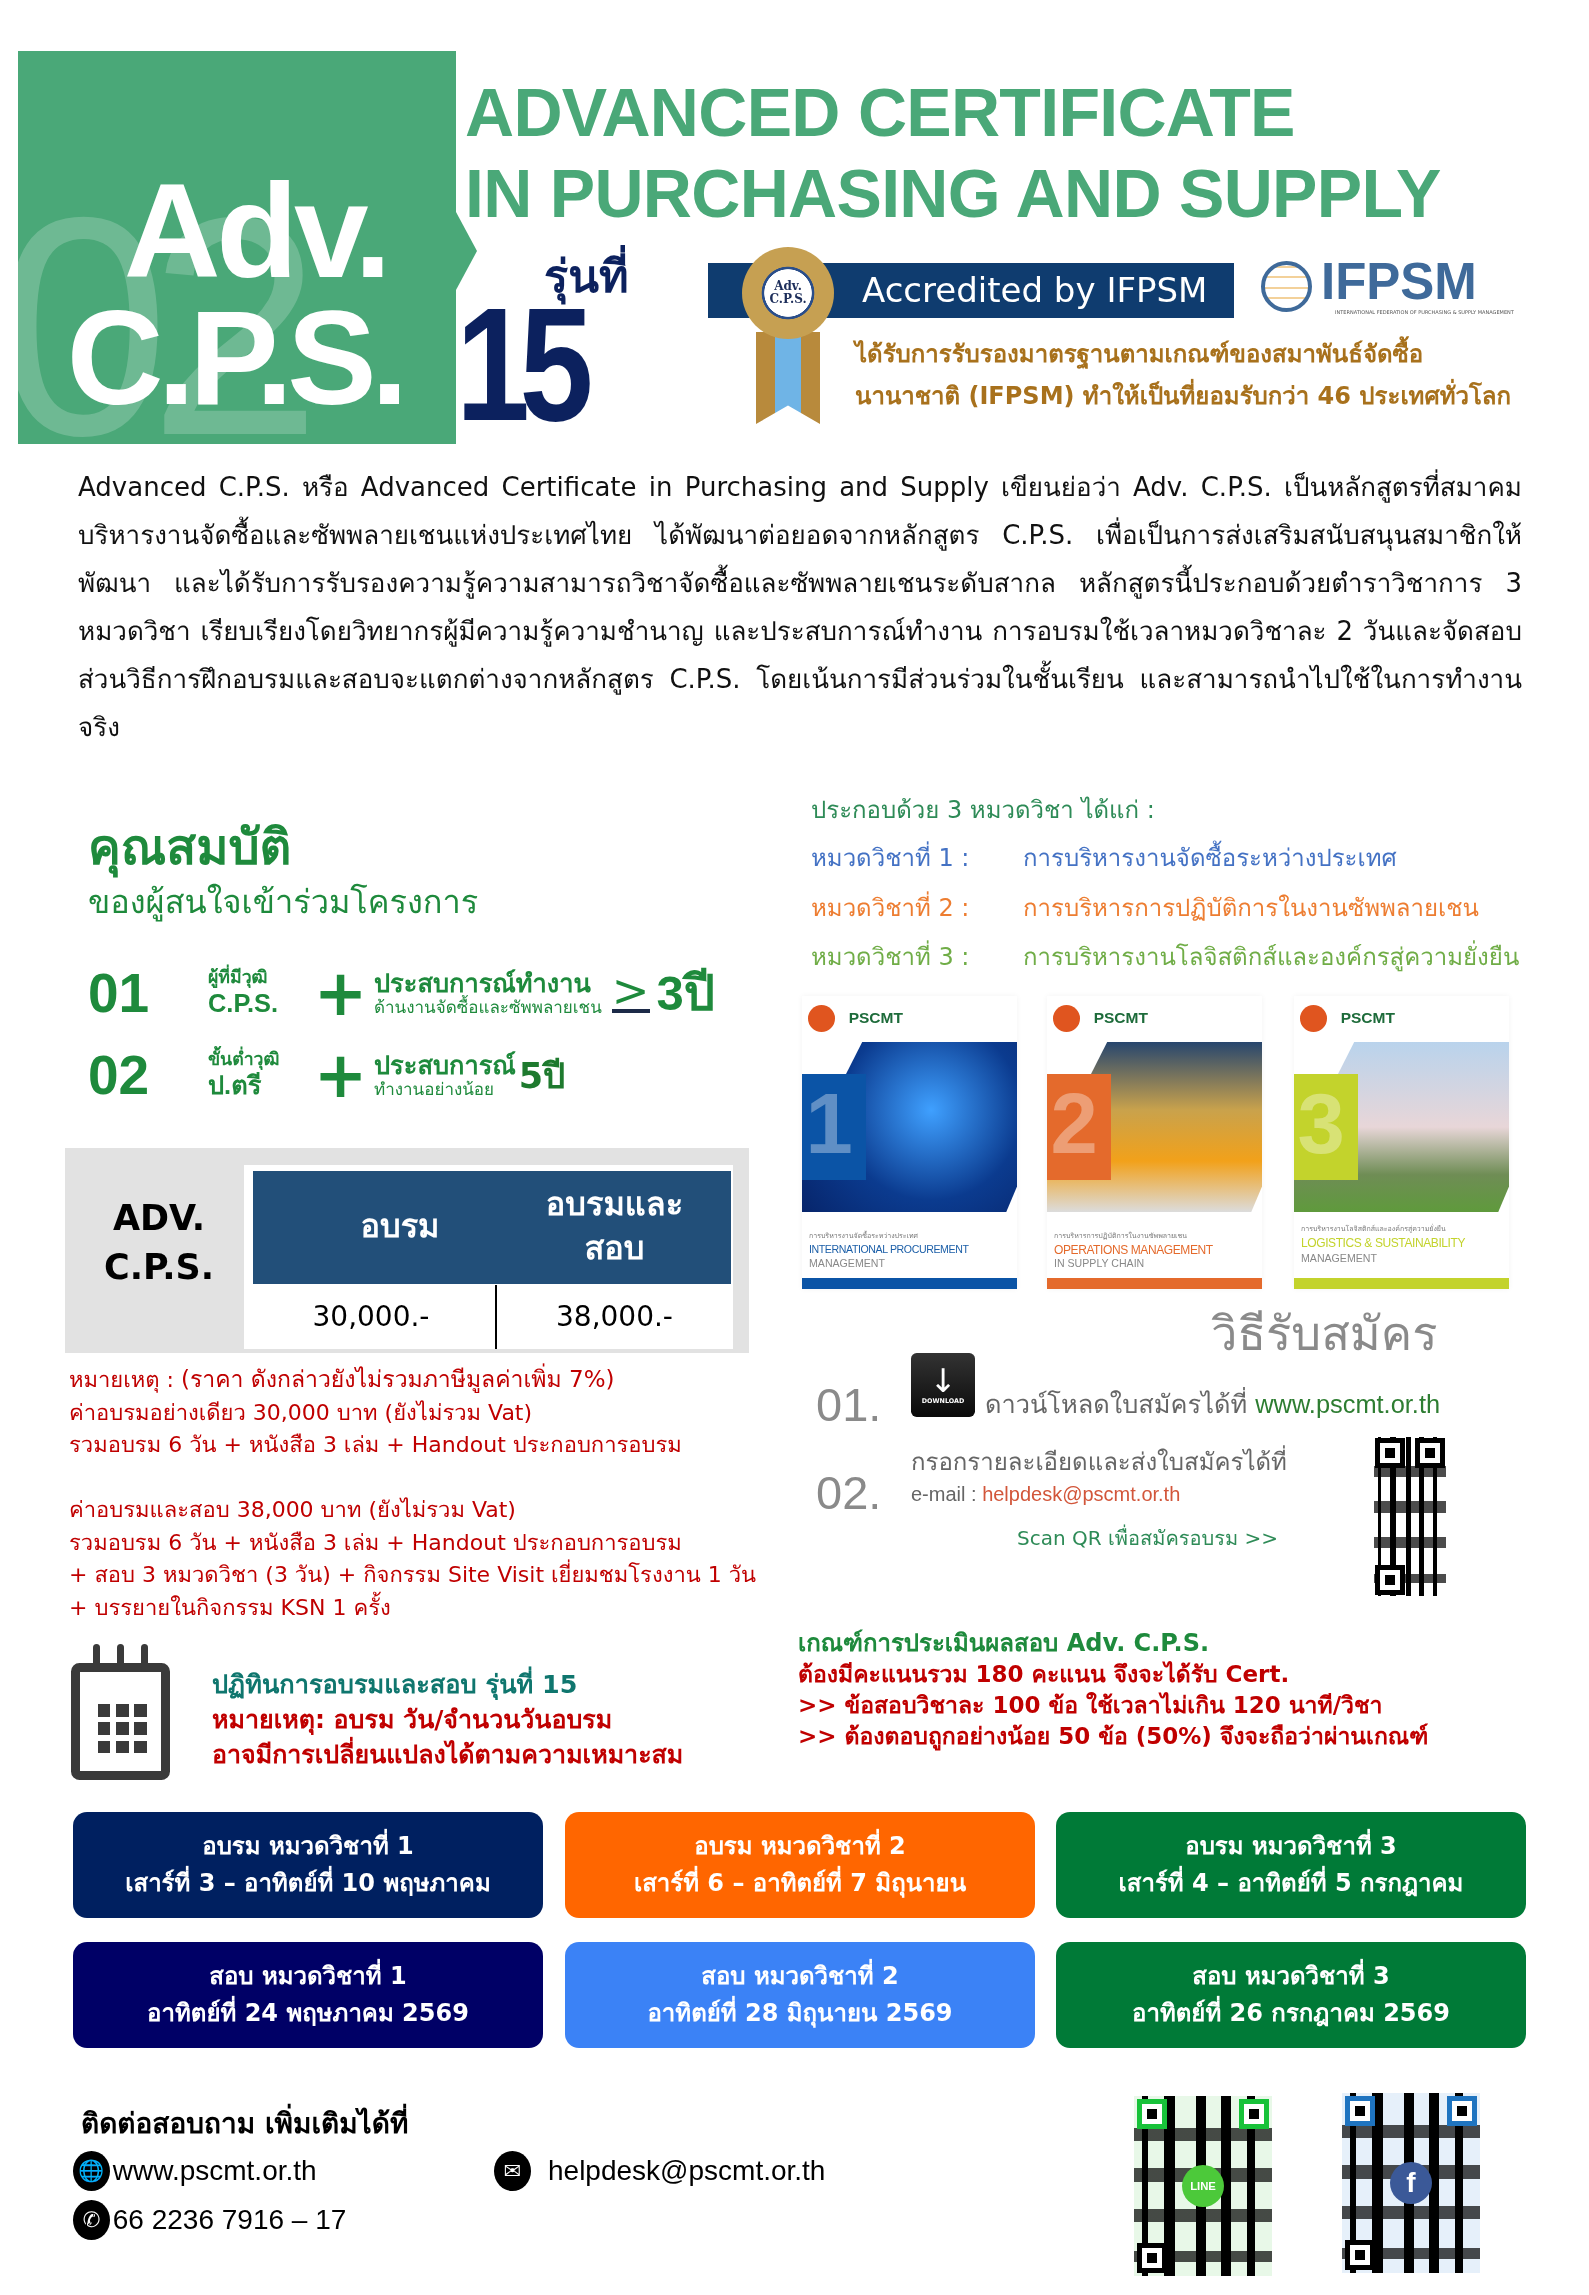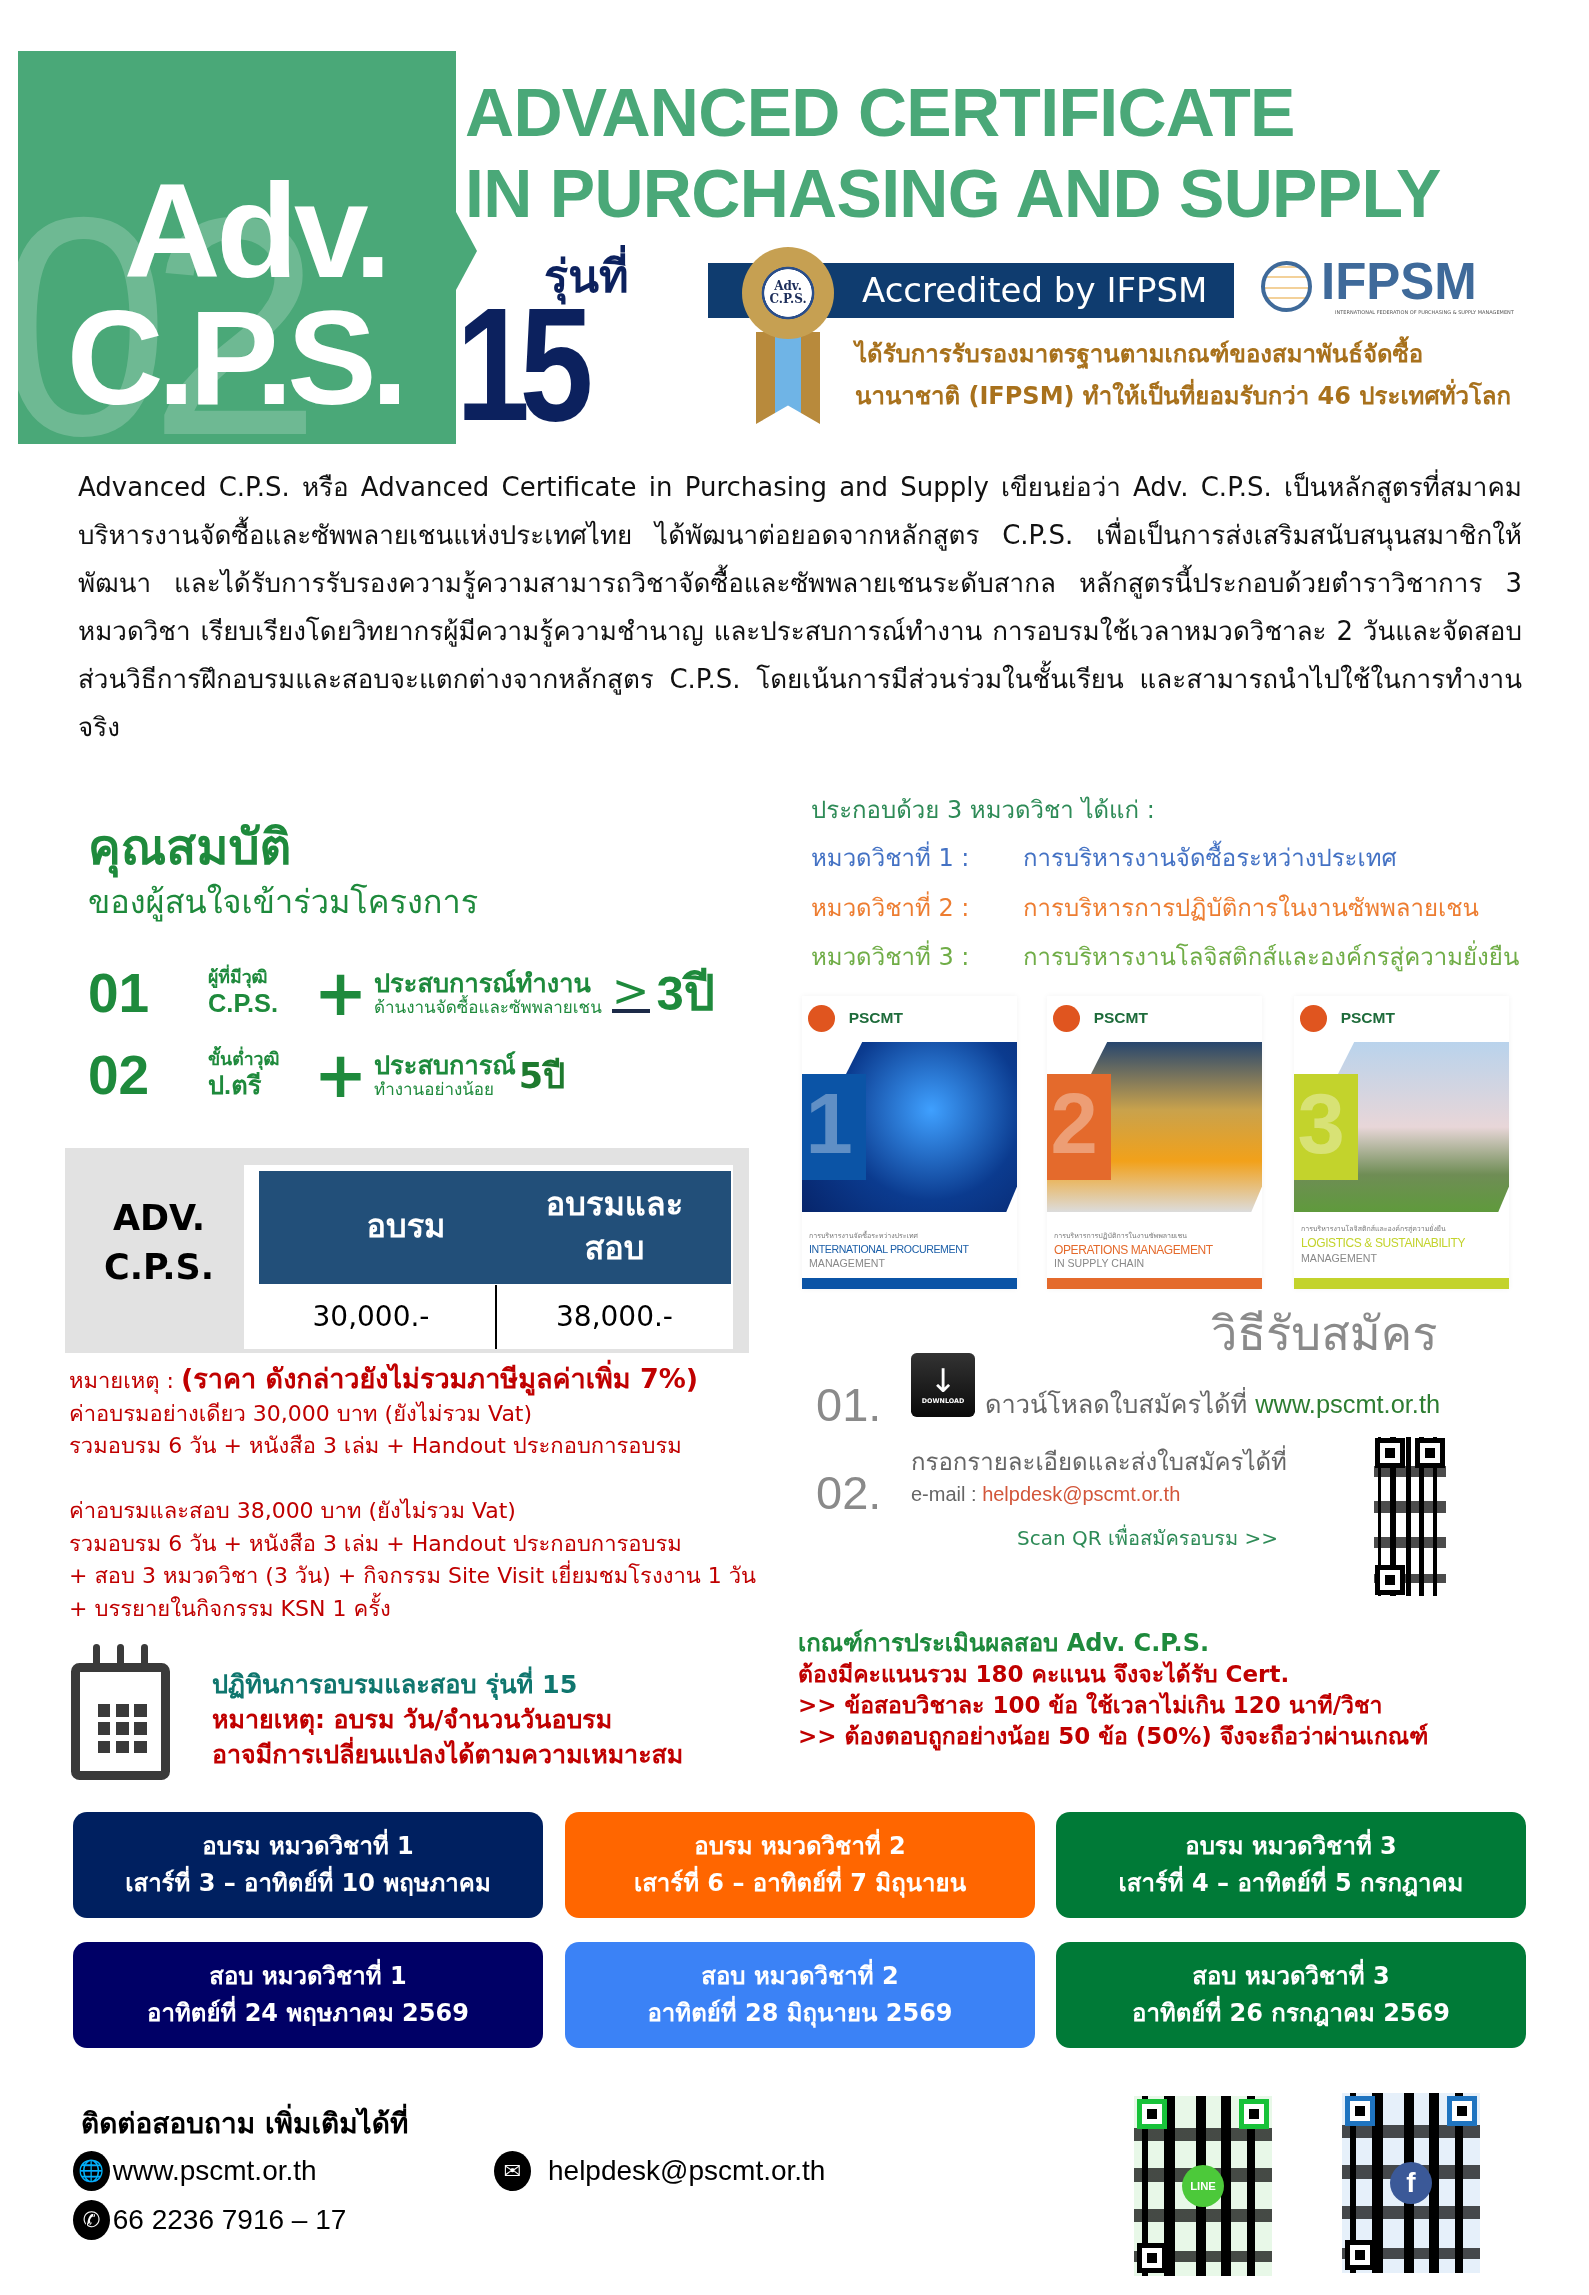--- a/index.html
+++ b/index.html
@@ -50,30 +50,30 @@
   .qual-years-dark { font-size: 35px; color: #1e7a2e; font-weight: bold; margin-left: 2.8px; }
   .ge { color: #1e8a3c; border-bottom: 4.2px solid #1c2a48; line-height: 0.8; font-size: 45px; }
   .qual-1 { left: 88px; top: 954px; }
   .qual-2 { left: 88px; top: 1038px; }
 
   
   .price-box { left: 65px; top: 1148px; width: 684px; height: 205px; background: #e2e2e2; }
   .price-label { left: 85px; top: 1194px; width: 148px; text-align:center; font-size: 35px; font-weight: bold; line-height: 49px; }
   .price-table { left: 244px; top: 1165px; width: 489px; height: 184px; background: #fff; }
   .pt-head { position:absolute; top: 5.7px; height: 113px; background: #224f79; color: #fff; font-weight: bold; font-size: 32.5px; display:flex; align-items:center; justify-content:center; text-align:center; line-height: 1.35; }
-  .pt-h1 { left: 15px; width: 294px; }
+  .pt-h1 { left: 9px; width: 294px; }
   .pt-h2 { left: 254px; width: 233px; }
   .pt-val { position:absolute; top: 127px; height: 49px; font-size: 28px; display:flex; align-items:center; justify-content:center; }
   .pt-v1 { left: 3.5px; width: 247px; }
   .pt-v2 { left: 254px; width: 233px; }
   .pt-sep { position:absolute; left: 251px; top: 120px; width: 2.1px; height: 64px; background: #000; }
 
   
   .notes { left: 69px; top: 1363px; font-size: 22px; color: #c00000; line-height: 32.5px; white-space: nowrap; }
-  .notes .bold { font-weight: bold; font-size: 27px; }
+  .notes .bold { font-weight: normal; font-size: 23px; }
   .notes .gap { height: 32.5px; }
 
   
   .subj-head { left: 811px; top: 798px; font-size: 24px; color: #2e8b57; line-height: 1; white-space: nowrap; }
   .subj-row { font-size: 24px; line-height: 1; white-space: nowrap; display:flex; }
   .subj-row .k { width: 212px; }
   .subj-1 { left: 811px; top: 846px; color: #4472c4; }
   .subj-2 { left: 811px; top: 896px; color: #ed7d31; }
   .subj-3 { left: 811px; top: 945px; color: #70ad47; }
 

